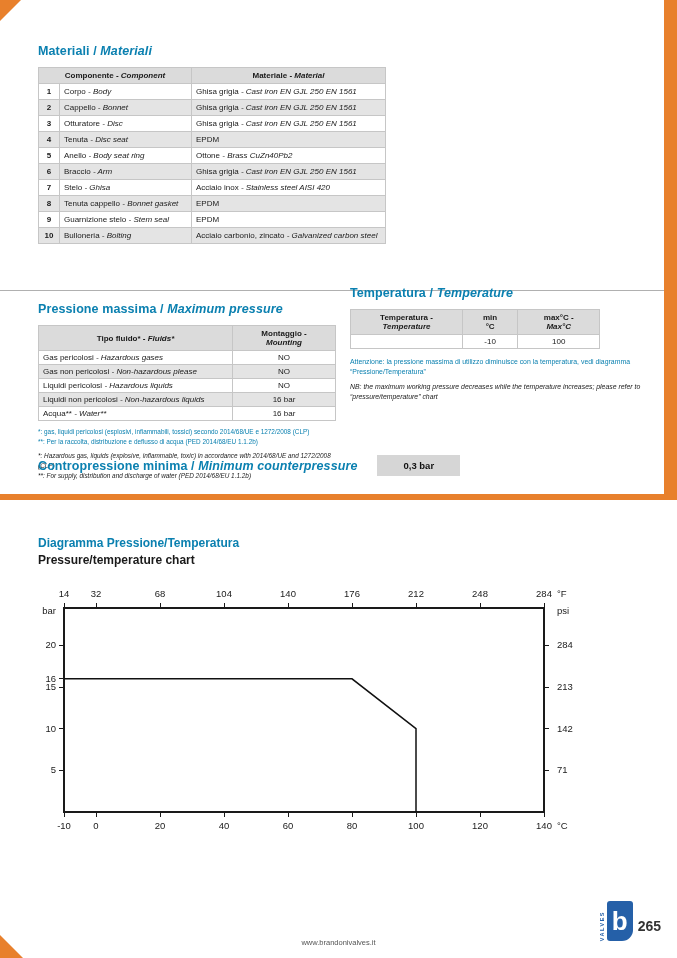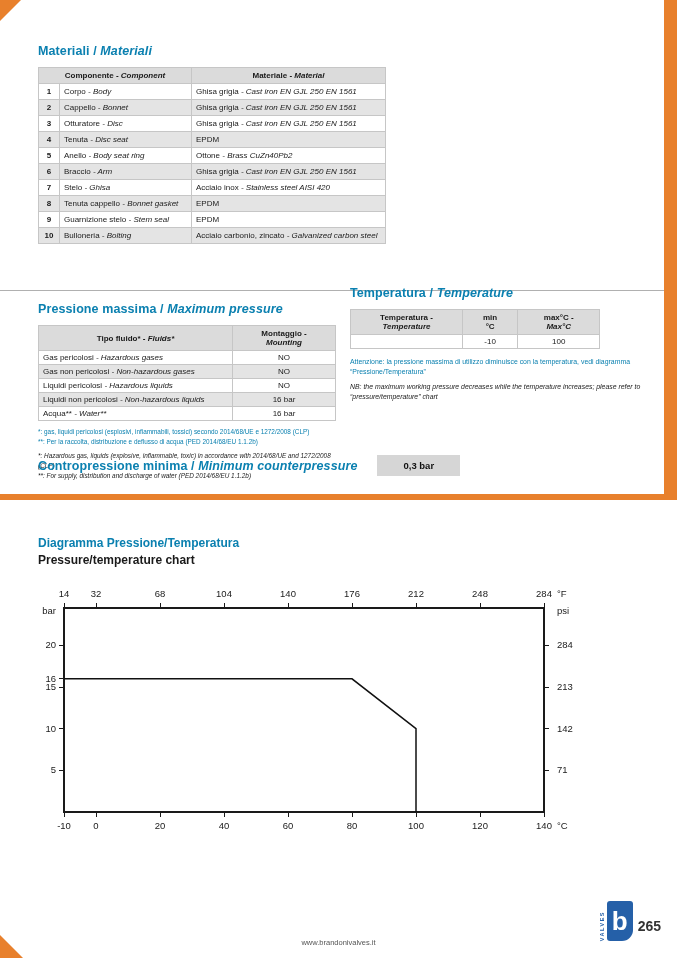--- a/index.html
+++ b/index.html
@@ -142,21 +142,21 @@
           <th class="left"><span>Tipo fluido*</span><span class="en"> - Fluids*</span></th>
           <th><span>Montaggio</span><span class="en"> - Mounting</span></th>
         </tr>
       </thead>
       <tbody>
         <tr>
           <td><span>Gas pericolosi</span><span class="en"> - Hazardous gases</span></td>
           <td class="ctr">NO</td>
         </tr>
         <tr>
-          <td><span>Gas non pericolosi</span><span class="en"> - Non-hazardous gases</span></td>
+          <td><span>Gas non pericolosi</span><span class="en"> - Non-hazardous please</span></td>
           <td class="ctr">NO</td>
         </tr>
         <tr>
           <td><span>Liquidi pericolosi</span><span class="en"> - Hazardous liquids</span></td>
           <td class="ctr">NO</td>
         </tr>
         <tr>
           <td><span>Liquidi non pericolosi</span><span class="en"> - Non-hazardous liquids</span></td>
           <td class="ctr">16 bar</td>
         </tr>

